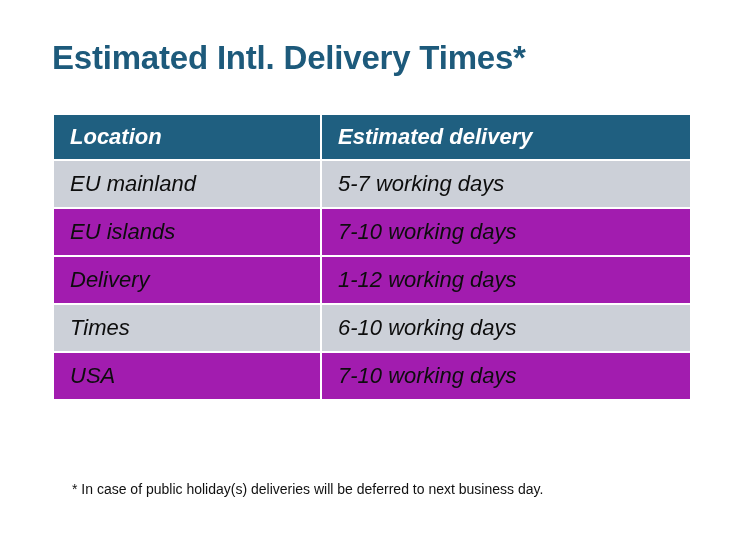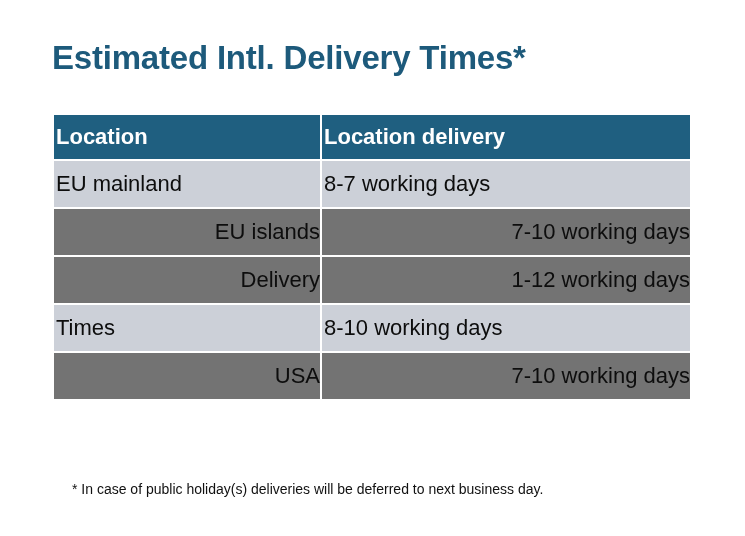--- a/index.html
+++ b/index.html
@@ -36,43 +36,44 @@
     position: absolute;
     left: 52px;
     top: 113px;
     width: 638px;
     border-collapse: separate;
     border-spacing: 2px 2px;
     table-layout: fixed;
   }
   .delivery-table td,
   .delivery-table th {
-    padding: 0 0 0 2px;
+    padding: 0 0 0 16px;
     height: 46px;
     vertical-align: middle;
     text-align: left;
     font-size: 22px;
     font-weight: normal;
     color: #0d0d0d;
     line-height: 46px;
     white-space: nowrap;
     overflow: hidden;
+    font-style: italic;
   }
   .delivery-table thead th {
     background: #1f5f80;
     color: #ffffff;
     font-weight: bold;
     font-size: 22px;
     height: 44px;
     line-height: 44px;
   }
   .col-location { width: 266px; }
   .col-delivery { width: 368px; }
   tr.row-odd td  { background: #ccd0d8; margin-top: 44px; }
-  tr.row-even td { background: #737373; text-align: right; }
+  tr.row-even td { background: #a21caf; }
   .footnote {
     position: absolute;
     left: 72px;
     top: 478px;
     font-size: 14px;
     color: #111111;
     font-weight: normal;
     white-space: nowrap;
     line-height: 22px;
   }
@@ -85,39 +86,39 @@
   <div class="page-title">Estimated Intl. Delivery Times*</div>
 
   <table class="delivery-table">
     <colgroup>
       <col class="col-location">
       <col class="col-delivery">
     </colgroup>
     <thead>
       <tr>
         <th class="col-location">Location</th>
-        <th class="col-delivery">Location delivery</th>
+        <th class="col-delivery">Estimated delivery</th>
       </tr>
     </thead>
     <tbody>
       <tr class="row-odd">
         <td>EU mainland</td>
-        <td>8-7 working days</td>
+        <td>5-7 working days</td>
       </tr>
       <tr class="row-even">
         <td>EU islands</td>
         <td>7-10 working days</td>
       </tr>
       <tr class="row-even">
         <td>Delivery</td>
         <td>1-12 working days</td>
       </tr>
       <tr class="row-odd">
         <td>Times</td>
-        <td>8-10 working days</td>
+        <td>6-10 working days</td>
       </tr>
       <tr class="row-even">
         <td>USA</td>
         <td>7-10 working days</td>
       </tr>
     </tbody>
   </table>
 
   <div class="footnote">* In case of public holiday(s) deliveries will be deferred to next business day.</div>
 

